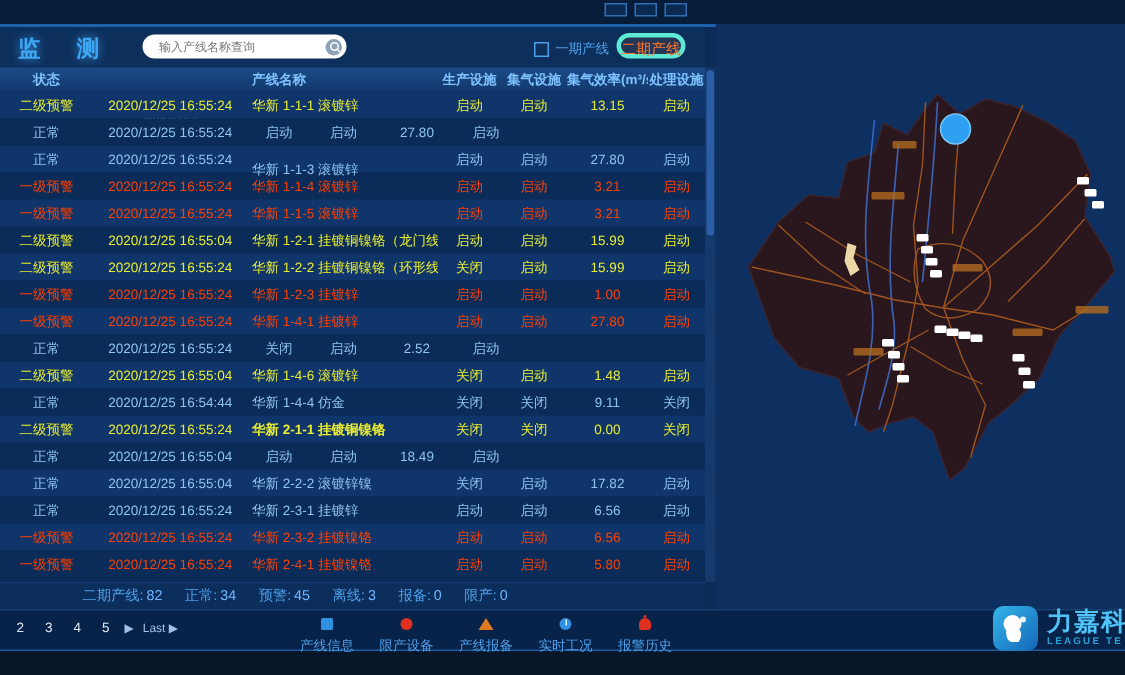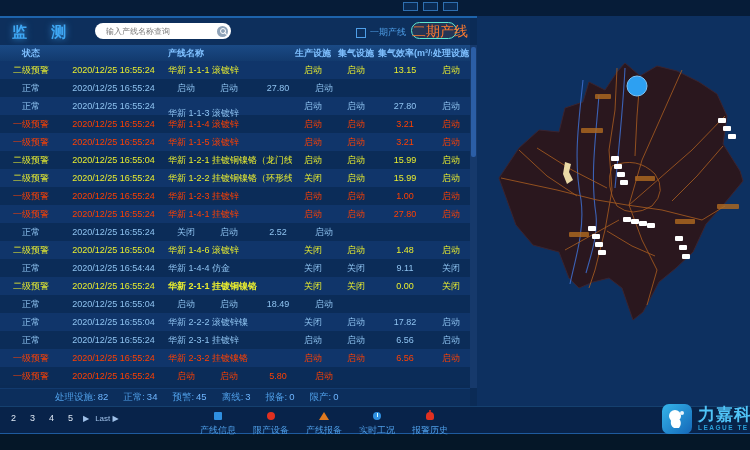--- a/index.html
+++ b/index.html
@@ -15,21 +15,21 @@
   
   .header{position:absolute;top:18px;left:0;width:470px;height:27px;background:#0d2f5c;}
   .title{position:absolute;left:12px;top:5px;color:#3fa8f5;font-size:15px;font-weight:bold;letter-spacing:10px;text-shadow:0 0 7px rgba(63,168,245,.8);white-space:nowrap;}
   .search{position:absolute;left:95px;top:5px;width:136px;height:16px;background:#ffffff;border-radius:8px;display:flex;align-items:center;padding:0 3px 0 9px;box-sizing:border-box;}
   .search input{border:none;background:transparent;flex:1;font-size:8px;color:#666;outline:none;min-width:0;font-family:"Liberation Sans",sans-serif;}
   .sicon{width:11px;height:11px;border-radius:50%;background:#8fa3b8;position:relative;flex:none;}
   .sicon:before{content:"";position:absolute;left:2.5px;top:2.5px;width:4px;height:4px;border:1px solid #fff;border-radius:50%;}
   .sicon:after{content:"";position:absolute;left:7px;top:7px;width:3px;height:1px;background:#fff;transform:rotate(45deg);}
   .phase1{position:absolute;left:356px;top:8px;display:flex;align-items:center;gap:4px;color:#4f9fe8;font-size:9px;cursor:pointer;white-space:nowrap;}
   .cb{width:8px;height:8px;border:1px solid #4f9fe8;background:transparent;display:block;flex:none;}
-  .phase2{position:absolute;left:411px;top:4px;width:46px;height:17px;border:1px solid #5eead4;border-radius:9px;color:#ff7a2e;font-size:14px;line-height:17px;text-align:center;background:rgba(255,110,30,.10);box-sizing:border-box;cursor:pointer;white-space:nowrap;}
+  .phase2{position:absolute;left:411px;top:4px;width:46px;height:17px;border:3px solid #5eead4;border-radius:9px;color:#ff7a2e;font-size:10px;line-height:17px;text-align:center;background:rgba(255,110,30,.10);box-sizing:border-box;cursor:pointer;white-space:nowrap;}
   
   .thead{position:absolute;top:45px;left:0;width:470px;height:16px;display:flex;align-items:center;background:linear-gradient(#1a4a85,#123a6e);color:#7fc0ff;font-size:9px;font-weight:bold;}
   .tbody{position:absolute;top:61px;left:0;width:470px;}
   .trow{height:18px;display:flex;align-items:center;font-size:9px;cursor:pointer;}
   .trow:nth-child(odd){background:#10356a;}
   .trow:nth-child(even){background:#0b2c58;}
   .cell{overflow:hidden;white-space:nowrap;text-align:center;box-sizing:border-box;}
   .cell.left{text-align:left;padding-left:3px;}
   .sev-normal{color:#8fc3f0;}
   .sev-warn2{color:#e9ed2f;}
@@ -245,29 +245,30 @@
       <div class="cell" style="width: 103px;">2020/12/25 16:55:24</div>
       <div class="cell left" style="width: 127px;">华新 2-3-2 挂镀镍铬</div>
       <div class="cell" style="width: 42px;">启动</div>
       <div class="cell" style="width: 44px;">启动</div>
       <div class="cell" style="width: 54px;">6.56</div>
       <div class="cell" style="width: 38px;">启动</div>
     </div>
     <div class="trow sev-warn1">
       <div class="cell" style="width: 62px;">一级预警</div>
       <div class="cell" style="width: 103px;">2020/12/25 16:55:24</div>
+      <div class="cell left" style="width: 127px;">华新 2-4-1 挂镀镍铬</div>
       <div class="cell" style="width: 42px;">启动</div>
       <div class="cell" style="width: 44px;">启动</div>
       <div class="cell" style="width: 54px;">5.80</div>
       <div class="cell" style="width: 38px;">启动</div>
     </div>
   </div>
 
 <div class="summary" id="summary">
-    <span><span>处理设施:</span><span class="sumv">82</span></span>
+    <span><span>二期产线:</span><span class="sumv">82</span></span>
     <span><span>正常:</span><span class="sumv">34</span></span>
     <span><span>预警:</span><span class="sumv">45</span></span>
     <span><span>离线:</span><span class="sumv">3</span></span>
     <span><span>报备:</span><span class="sumv">0</span></span>
     <span><span>限产:</span><span class="sumv">0</span></span>
   </div>
 
 <div class="bottombar"></div>
 <div class="botfill"></div>
 <div class="pagination" id="pagination">

